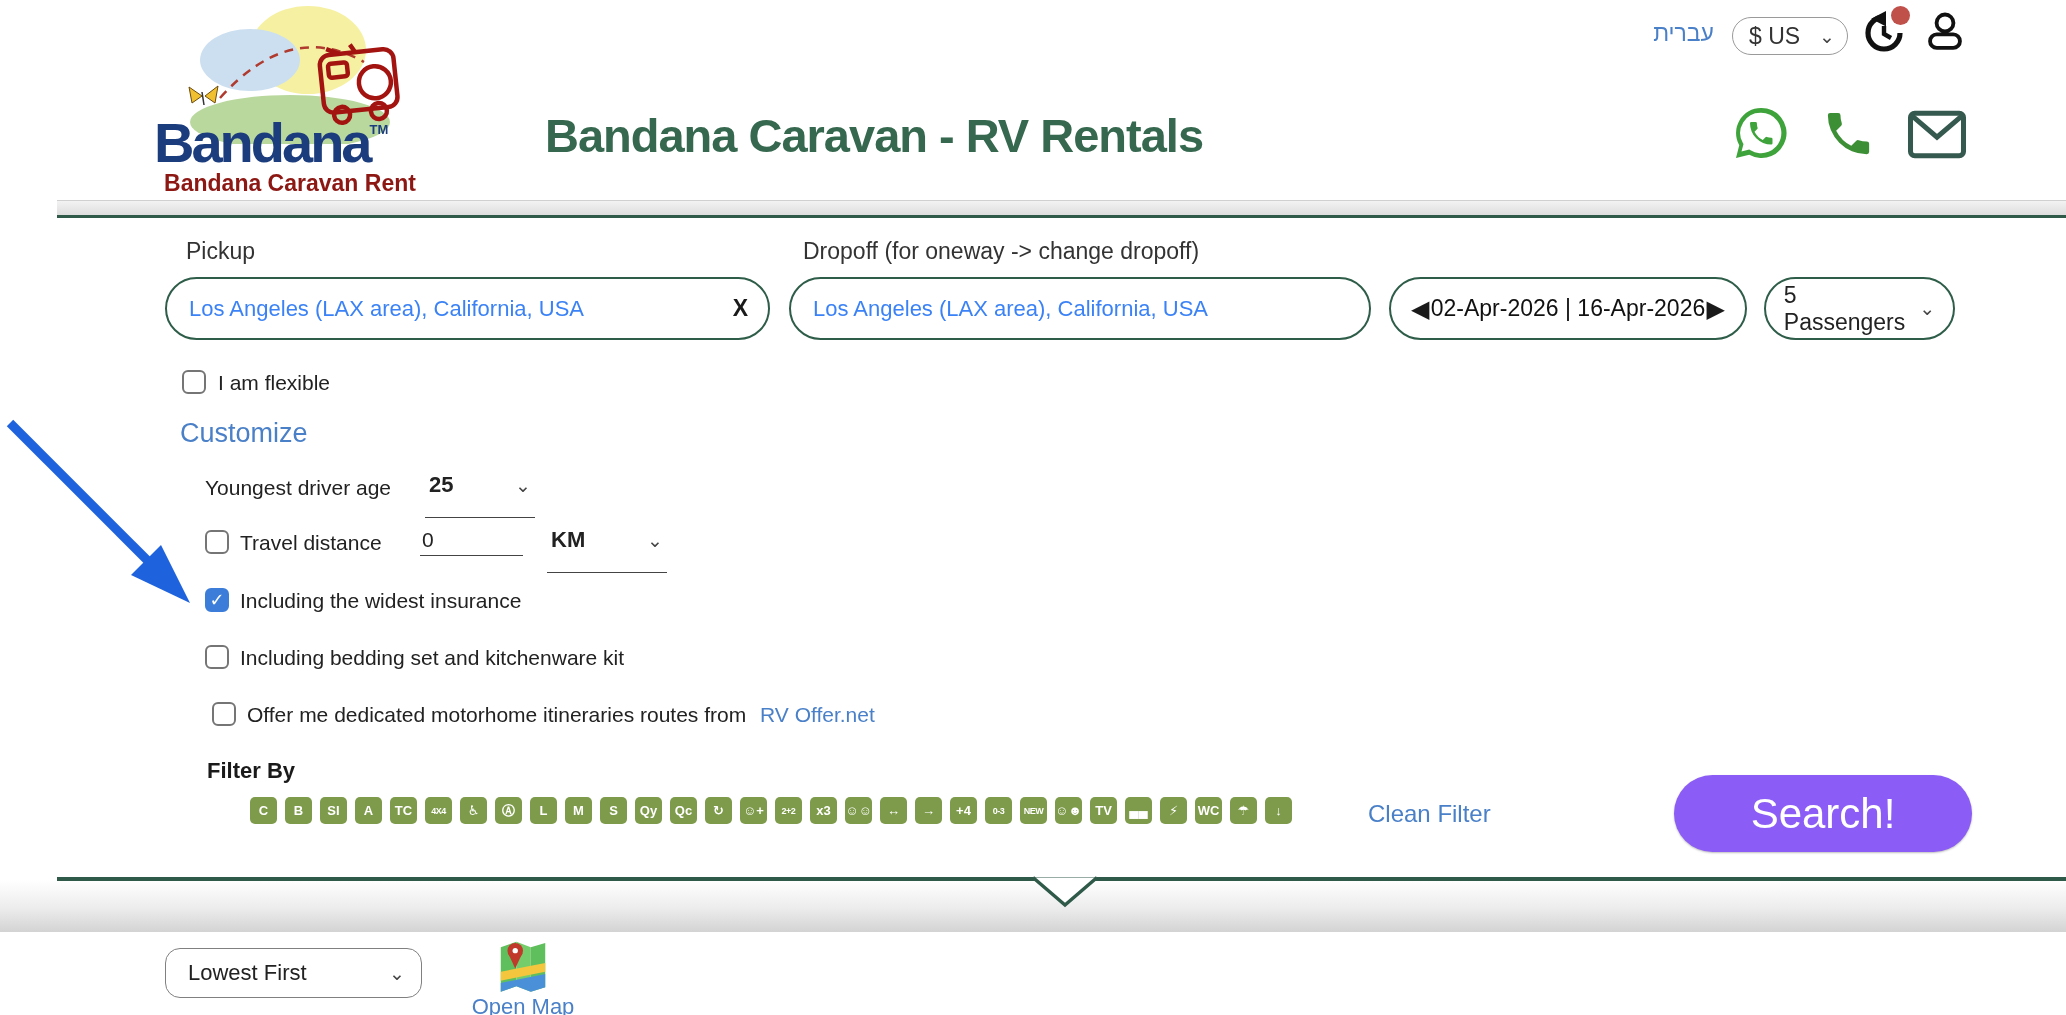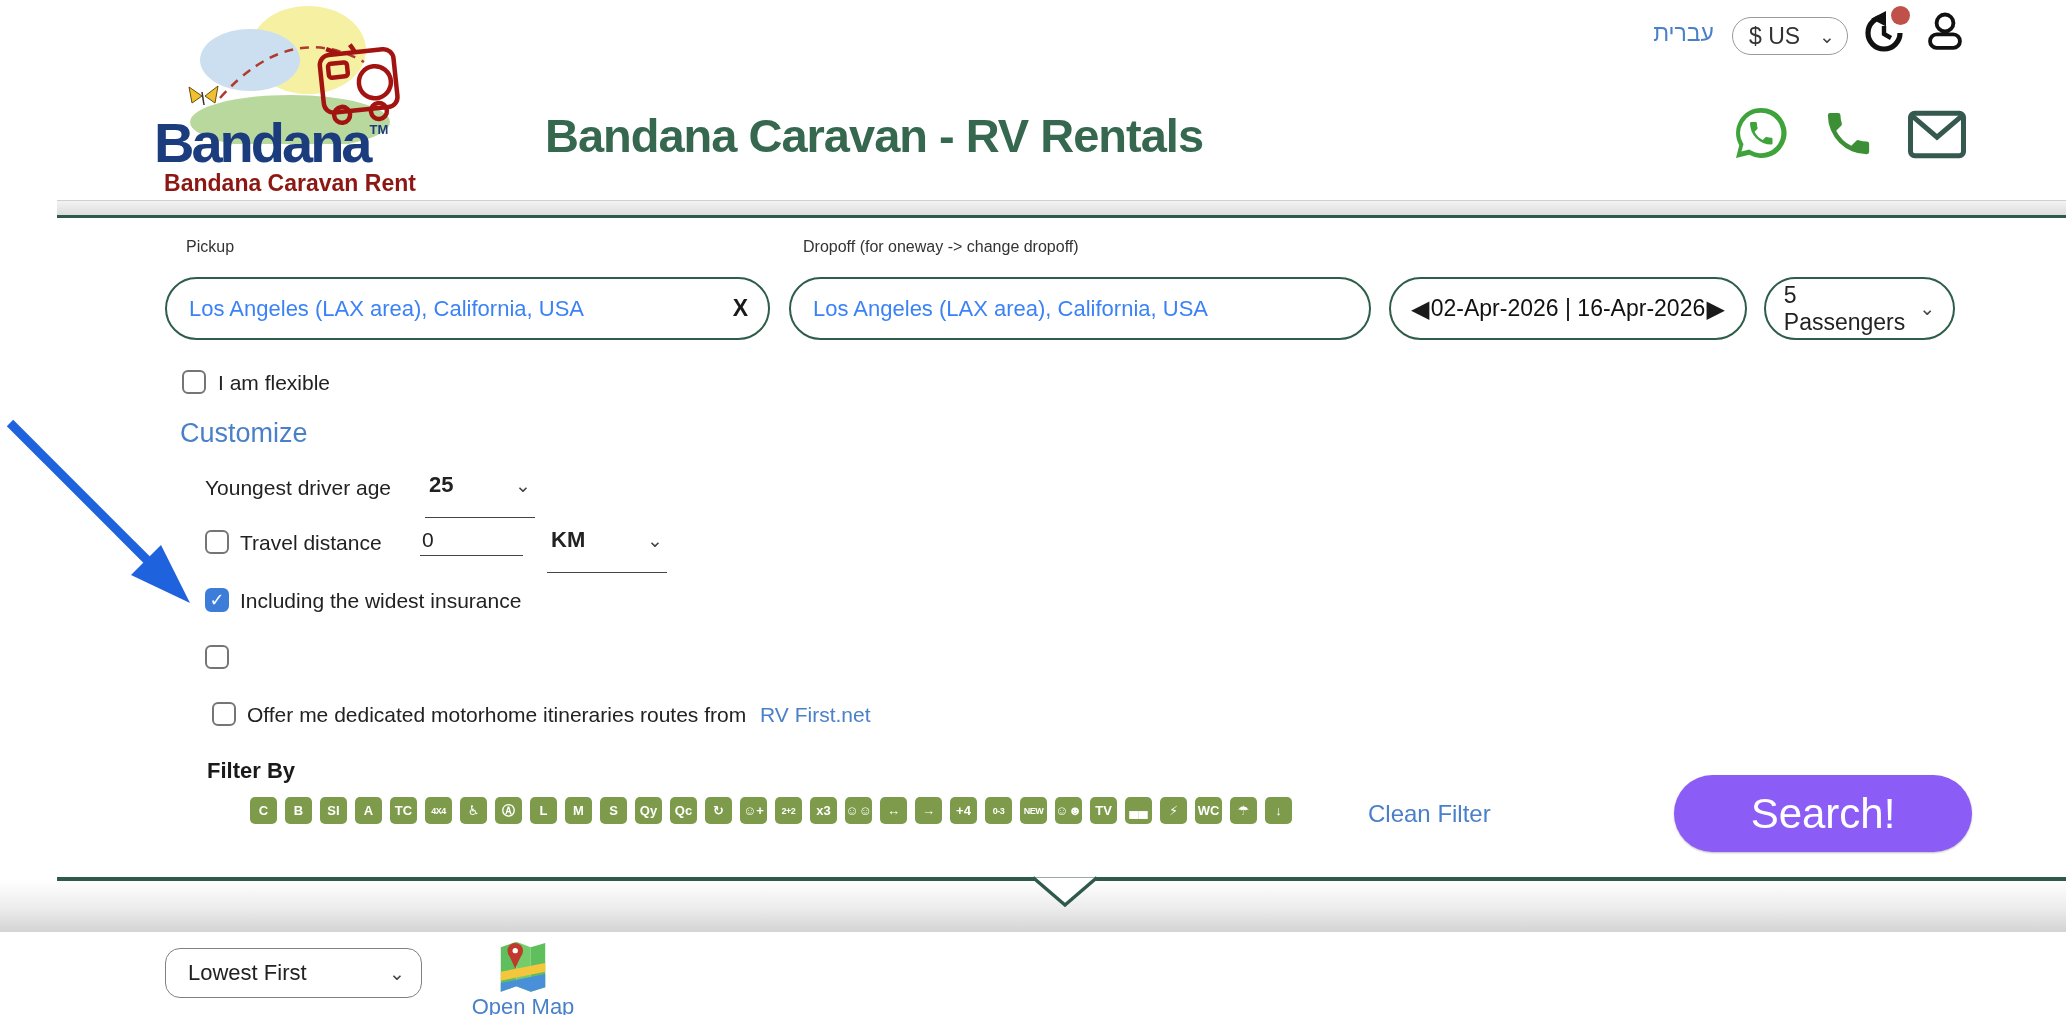--- a/index.html
+++ b/index.html
@@ -39,21 +39,21 @@
   .contact-btn { cursor:pointer; }
 
   
   .header-band {
     left:57px; top:200px; width:2009px; height:18px;
     background:linear-gradient(180deg,#f3f3f3 0%,#dedede 100%);
     border-top:1px solid #d0d0d0; border-bottom:3px solid #2f5a4a;
   }
 
   
-  .field-label { font-size:16px; color:#333; white-space:nowrap; }
+  .field-label { font-size:23px; color:#333; white-space:nowrap; }
   .pill {
     position:absolute; top:277px; height:63px; background:#fff;
     border:2.5px solid #2e5d49; border-radius:34px;
     display:flex; align-items:center; padding:0 20px; font-size:22px; color:#3a3a3a;
   }
   .pill input {
     border:none; outline:none; flex:1; font:inherit; color:#3b82f6; background:transparent; min-width:0;
   }
   .clear-x { font-weight:bold; font-size:23px; color:#1a1a1a; cursor:pointer; padding-left:10px; }
   .date-pill { justify-content:space-between; font-size:23px; color:#111; cursor:pointer; }
@@ -230,25 +230,26 @@
   <input class="u-input" style="left: 420px; top: 528px; width: 103px;" value="0">
   <div class="u-select" style="left:547px; top:527px; width:120px;">
     <span class="val">KM</span>
     <span class="chev" style="margin-left:auto;">⌄</span>
   </div>
 
   <div class="cb checked" style="left:205px; top:588px;"></div>
   <div class="abs cb-label" style="left:240px; top:589px;">Including the widest insurance</div>
 
   <div class="cb" style="left:205px; top:645px;"></div>
+  <div class="abs cb-label" style="left:240px; top:646px;">Including bedding set and kitchenware kit</div>
 
   <div class="cb" style="left:212px; top:702px;"></div>
   <div class="abs cb-label" style="left:247px; top:703px;">
     <span>Offer me dedicated motorhome itineraries routes from</span>
-    <span class="link-blue" style="margin-left:8px;">RV First.net</span>
+    <span class="link-blue" style="margin-left:8px;">RV Offer.net</span>
   </div>
 
   <div class="abs filter-by" style="left:207px; top:758px;">Filter By</div>
 
   <div class="abs filter-row">
 
   <span class="ficon">C</span>
       <span class="ficon">B</span>
       <span class="ficon">SI</span>
       <span class="ficon">A</span>

